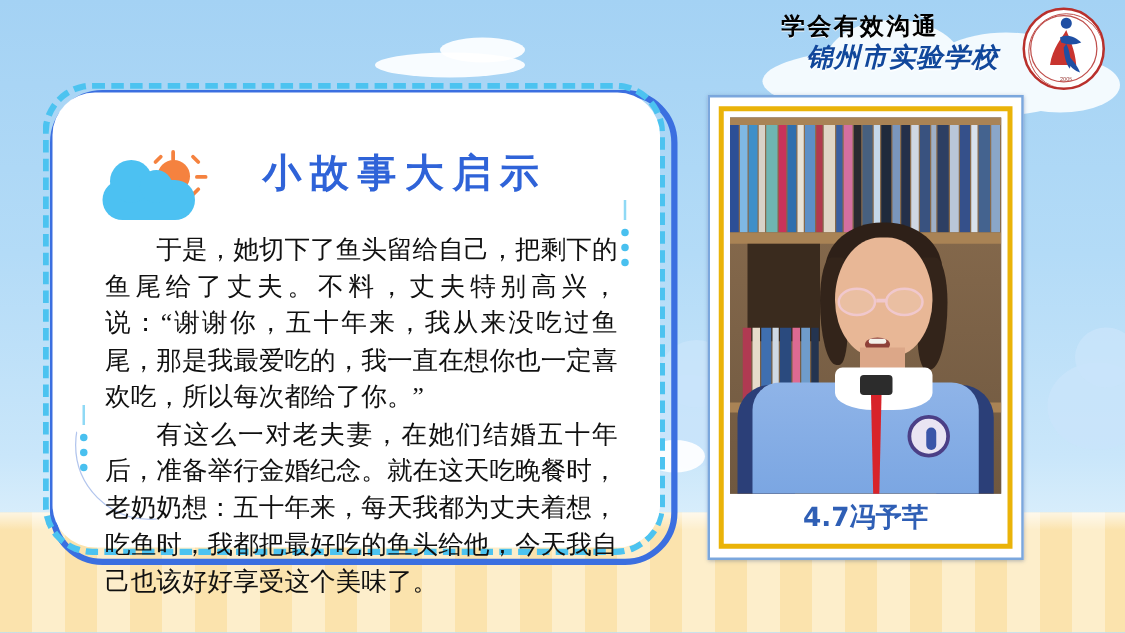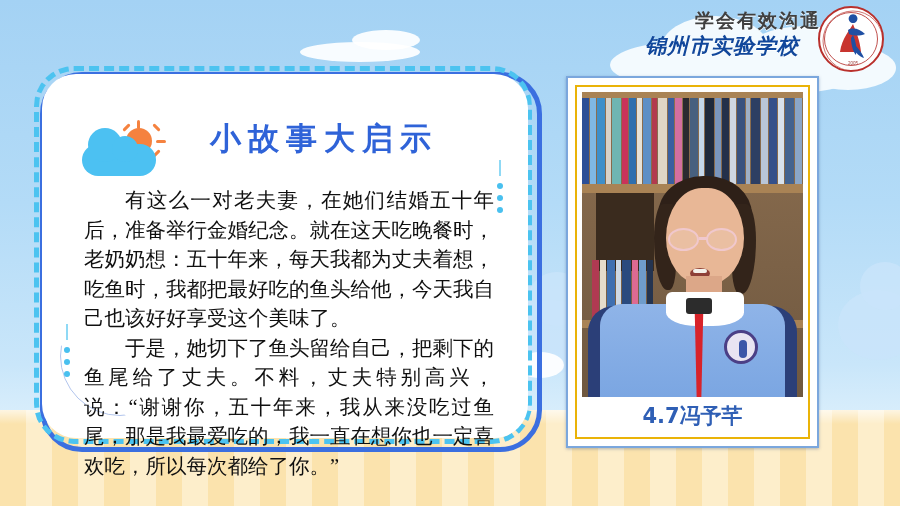--- a/index.html
+++ b/index.html
@@ -35,24 +35,24 @@
   .ground:after{
     content:""; position:absolute; left:0; top:0; width:100%; height:14px;
     background:linear-gradient(180deg,rgba(255,255,255,.65),rgba(255,255,255,0));
   }
 
   
   .header{
     position:absolute; right:8px; top:2px; width:275px; height:74px; z-index:40;
   }
   .school-slogan{
-    position:absolute; left:8px; top:6px; width:196px; text-align:right;
+    position:absolute; left:8px; top:6px; width:196px; text-align:left;
     font-family:"DejaVu Sans","Liberation Sans",sans-serif;
     font-weight:bold; font-size:19px; letter-spacing:2px;
-    color:#404040;
+    color:#000000;
     text-shadow:0 1px 0 rgba(255,255,255,.85);
   }
   .school-name{
     position:absolute; left:2px; top:30px; width:206px; text-align:center;
     font-family:"Liberation Serif","DejaVu Serif",serif;
     font-weight:bold; font-style:italic; font-size:21px; letter-spacing:1px;
     color:#11479b;
     text-shadow:0 1px 0 rgba(255,255,255,.8);
   }
   .logo{
@@ -123,21 +123,21 @@
   
   .photo-panel{
     position:absolute; left:566px; top:76px; width:253px; height:372px; z-index:30;
     background:#ffffff;
     border:2px solid #7ba7dd;
     box-shadow:0 1px 3px rgba(40,70,120,.35);
     padding:7px;
   }
   .photo-inner{
     position:absolute; left:7px; top:7px; right:7px; bottom:7px;
-    border:2px solid #eab308;
+    border:4px solid #eab308;
     background:#ffffff;
     padding:3px;
   }
   .photo{
     position:absolute; left:5px; top:5px; right:5px; bottom:40px;
     overflow:hidden;
     background:#6b5440;
   }
   .caption{
     position:absolute; left:5px; right:5px; bottom:4px; height:34px;
@@ -235,22 +235,22 @@
           <div class="ray" style="left:70px;top:4px;width:9px;height:3px;transform:rotate(45deg);"></div>
           <div class="ray" style="left:74px;top:18px;width:10px;height:3px;"></div>
           <div class="ray" style="left:70px;top:30px;width:9px;height:3px;transform:rotate(-45deg);"></div>
           <div class="ray" style="left:40px;top:4px;width:9px;height:3px;transform:rotate(-45deg);"></div>
           <div class="wx-cloud"></div>
         </div>
         <div class="story-title">小故事大启示</div>
       </div>
 
       <div class="story-body">
+        <p>于是，她切下了鱼头留给自己，把剩下的鱼尾给了丈夫。不料，丈夫特别高兴，说：“谢谢你，五十年来，我从来没吃过鱼尾，那是我最爱吃的，我一直在想你也一定喜欢吃，所以每次都给了你。”</p>
         <p>有这么一对老夫妻，在她们结婚五十年后，准备举行金婚纪念。就在这天吃晚餐时，老奶奶想：五十年来，每天我都为丈夫着想，吃鱼时，我都把最好吃的鱼头给他，今天我自己也该好好享受这个美味了。</p>
-        <p>于是，她切下了鱼头留给自己，把剩下的鱼尾给了丈夫。不料，丈夫特别高兴，说：“谢谢你，五十年来，我从来没吃过鱼尾，那是我最爱吃的，我一直在想你也一定喜欢吃，所以每次都给了你。”</p>
       </div>
     </div>
   </div>
 
   <div class="dots" style="left:497px;top:160px;z-index:31;">
     <span class="stem"></span>
       <b></b>
       <b></b>
       <b></b>
   </div>

